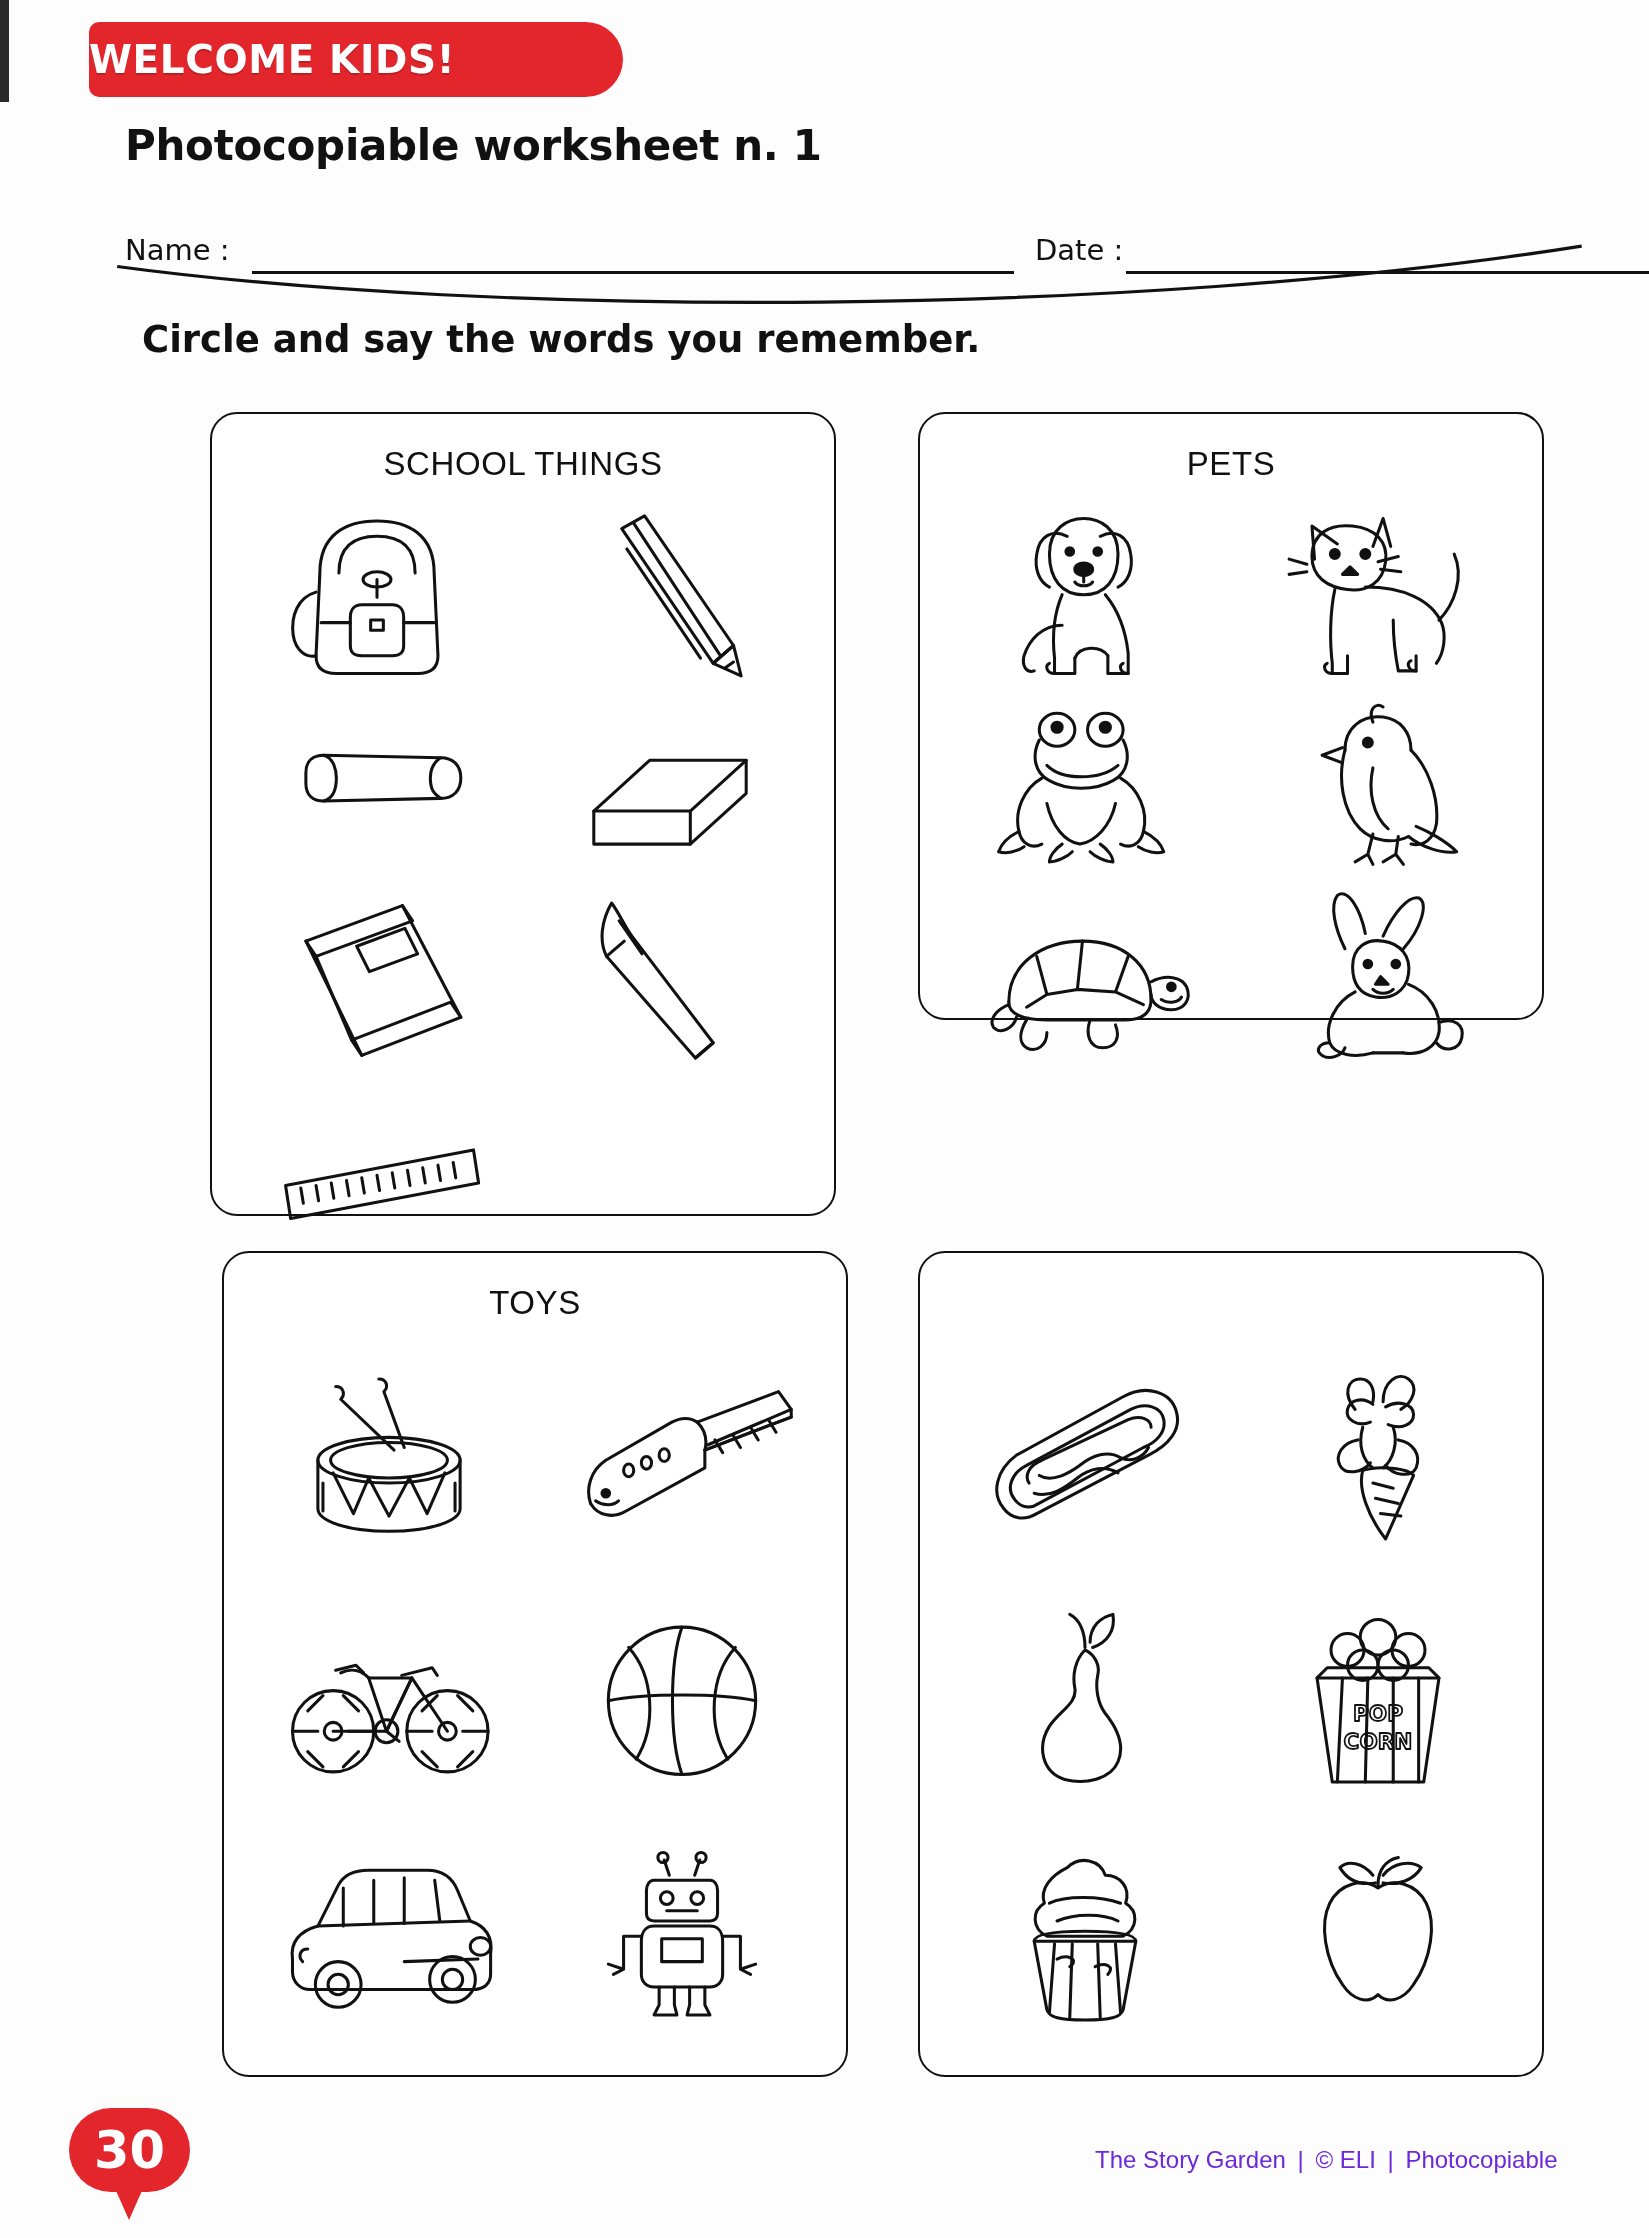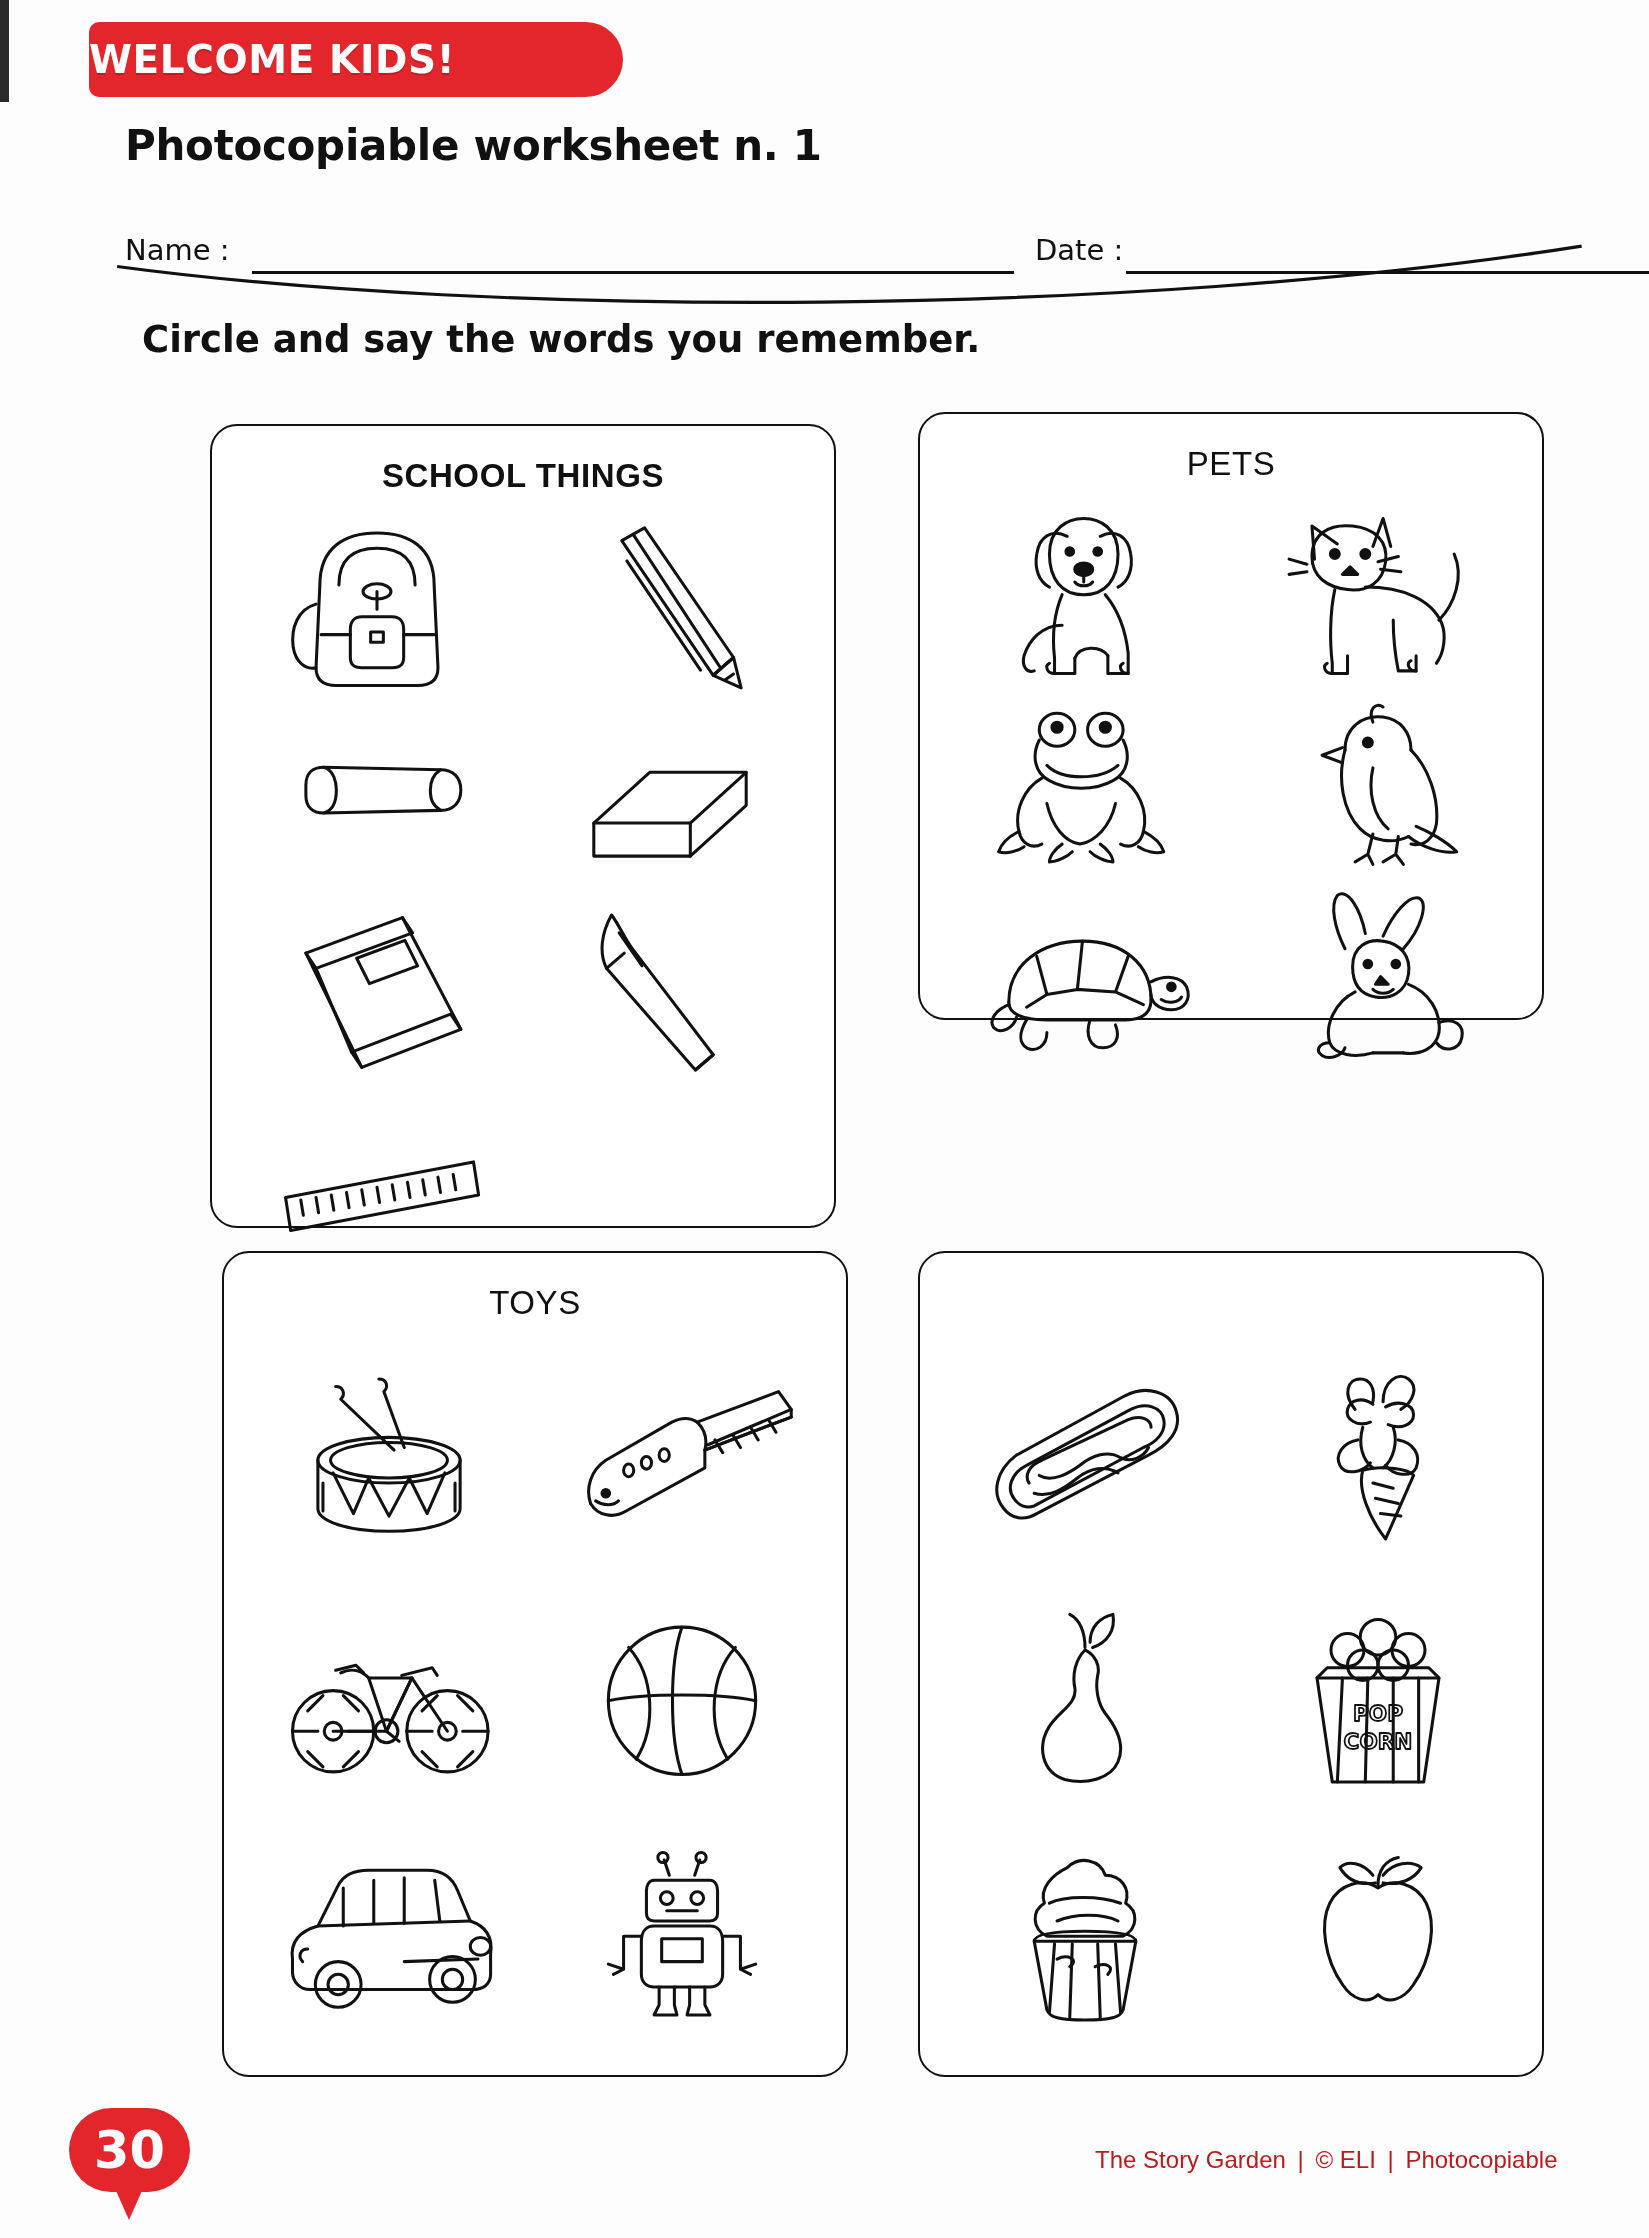--- a/index.html
+++ b/index.html
@@ -121,21 +121,21 @@
     width: 1334px;
     height: 1664px;
   }
   .box {
     position: absolute;
     border: 2.5px solid #111;
     border-radius: 27px;
     box-sizing: border-box;
     background: #fff;
   }
-  .box-school { left: 0;     top: 12px;     width: 626px; height: 804px; font-weight: bold; }
+  .box-school { left: 0;     top: 0;     width: 626px; height: 804px; }
   .box-pets   { left: 708px;top: 0;     width: 626px; height: 608px; }
   .box-toys   { left: 12px;     top: 839px;width: 626px; height: 826px; }
   .box-food   { left: 708px;top: 839px;width: 626px; height: 826px; }
 
   .box-title {
     position: absolute;
     left: 0;
     right: 0;
     top: 30.5px;
     text-align: center;
@@ -199,21 +199,21 @@
     font-weight: bold;
     font-family: "DejaVu Sans", sans-serif;
   }
 
   .footer-credit {
     position: absolute;
     right: 89px;
     top: 2146px;
     font-size: 24px;
     font-family: "Liberation Sans", sans-serif;
-    color: #b91c1c;
+    color: #6d28d9;
     white-space: nowrap;
   }
   .footer-credit span { margin: 0 2.5px; }
 </style>
 </head>
 <body>
 
 <div class="page">
 
   <div class="spine"></div>

